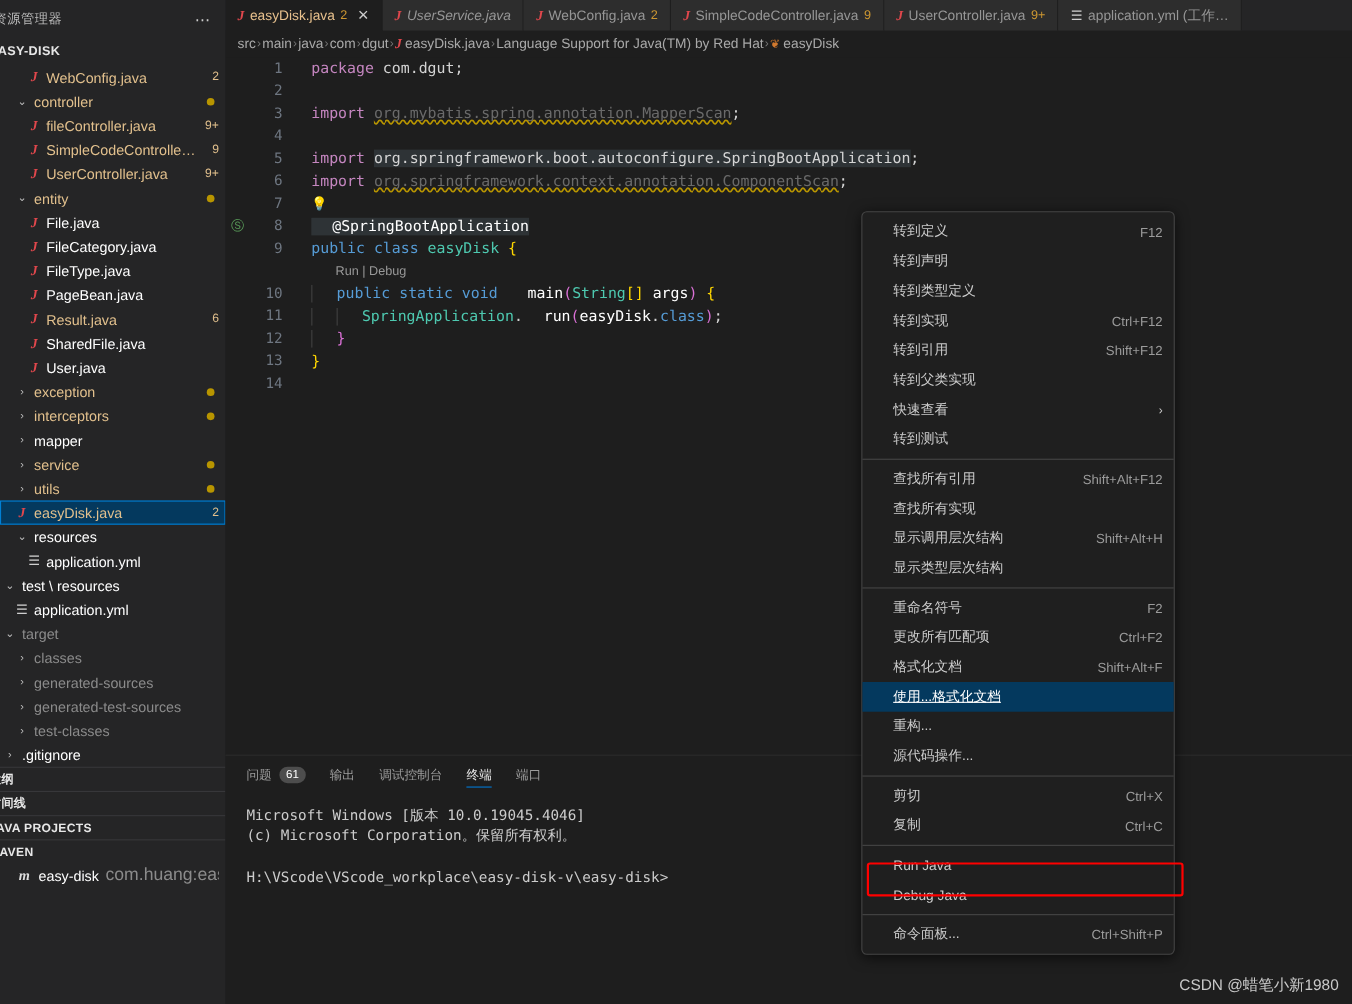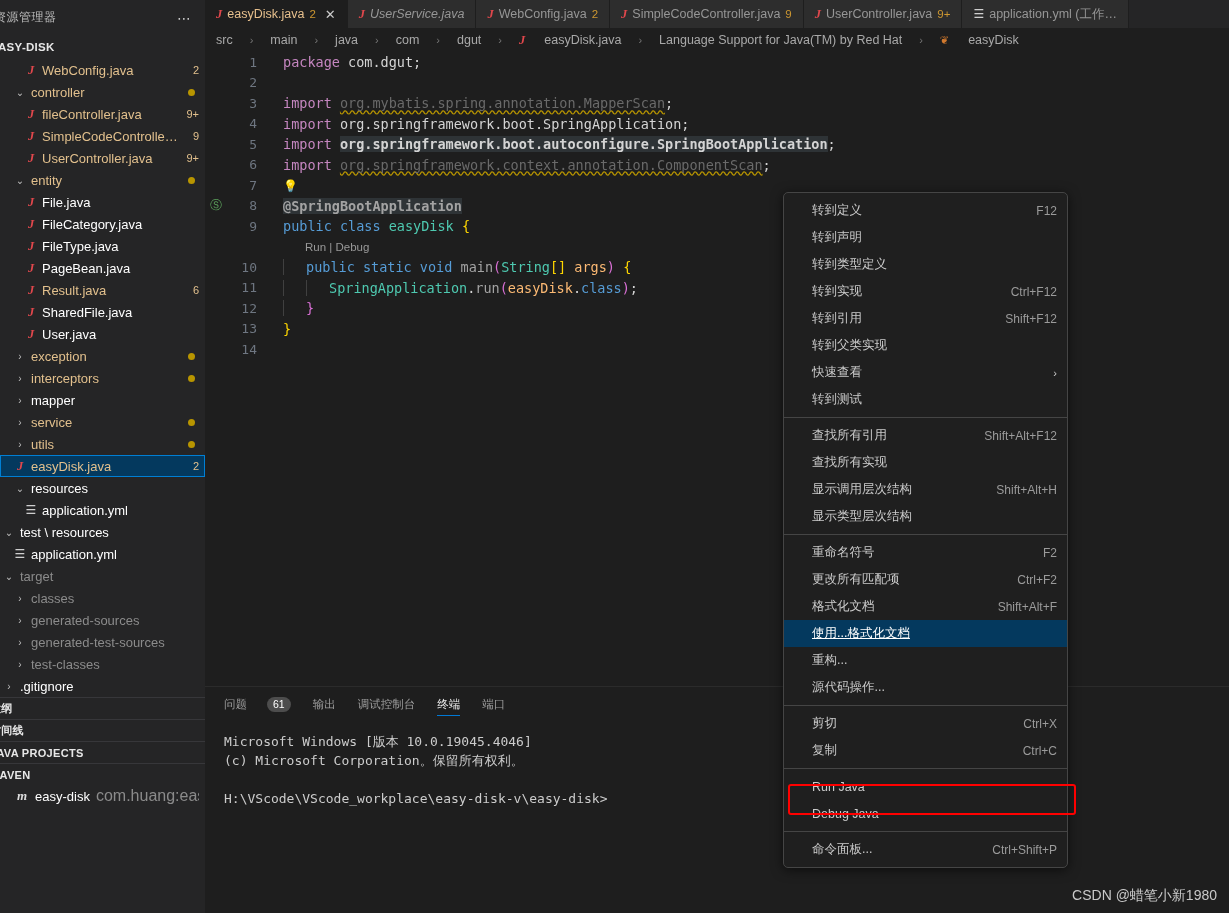--- a/index.html
+++ b/index.html
@@ -73,21 +73,21 @@
   .tab.active { background: #1e1e1e; color: #e7c08d; }
   .tab .ji { color: #e0474c; font-weight: bold; font-style: italic; font-family: "Liberation Serif", serif; font-size: 12.5px; }
   .tab .yi { color: #cfcfcf; font-size: 12px; }
   .tab .tlabel.dirty { font-style: italic; }
   .tab .tcount { color: #cd9731; font-size: 11.5px; }
   .tab .close { color: #cccccc; font-size: 13px; margin-left: 4px; }
 
   
   #breadcrumb {
     position: absolute; left: 205px; top: 28px; width: 1024px; height: 24px;
-    background: #1e1e1e; display: flex; align-items: center; gap: 16px;
+    background: #1e1e1e; display: flex; align-items: center; gap: 0;
     padding-left: 11px; font-size: 12.5px; color: #a9a9a9; white-space: nowrap;
   }
   #breadcrumb .sep { color: #767676; font-size: 11px; padding: 0 1px; }
   #breadcrumb .ji { color: #e0474c; font-weight: bold; font-style: italic; font-family: "Liberation Serif", serif; }
   #breadcrumb .bicon { color: #d1792e; font-size: 11px; }
 
   
   #editor {
     position: absolute; left: 205px; top: 52px; width: 1024px; height: 634px;
     background: #1e1e1e; overflow: hidden;
@@ -95,41 +95,41 @@
     font-size: 13.5px;
   }
   .cline { height: 20.5px; display: flex; align-items: center; white-space: pre; }
   .gutter-ico { width: 22px; text-align: center; font-size: 12px; color: #5a9e5a; flex: 0 0 22px; }
   .lnum { width: 34px; text-align: right; color: #6e7681; flex: 0 0 34px;
           font-family: "DejaVu Sans Mono", monospace; font-size: 13px; padding-right: 4px; }
   .ctext { padding-left: 22px; flex: 1 1 auto; position: relative; }
   .k { color: #569cd6; }
   .kp { color: #c586c0; }
   .t { color: #4ec9b0; }
-  .f { color: #a3a3a3; }
-  .v { color: #fdba74; }
+  .f { color: #ffffff; padding-left: 19px; }
+  .v { color: #ffffff; }
   .p { color: #d4d4d4; }
   .y { color: #ffd700; }
   .pk { color: #da70d6; }
   .unused { color: #6a6a6a; }
   .squig { text-decoration: underline wavy #b89500; text-decoration-skip-ink: none; }
-  .hl { background: #2e3336; font-weight: bold; }
+  .hl { background: #2e3336; }
   .codelens { color: #999999; font-size: 11.5px; font-family: "Liberation Sans", sans-serif; }
   .indent-guide { border-left: 1px solid #404040; }
   .bulb { color: #ffcc00; font-size: 12px; }
 
   
   #panel {
     position: absolute; left: 205px; top: 686px; width: 1024px; height: 227px;
     background: #1e1e1e; border-top: 1px solid #2b2b2b;
   }
   #panel-tabs { height: 35px; display: flex; align-items: center; gap: 22px; padding-left: 19px; }
   .ptab {
     font-size: 11.5px; color: #9d9d9d; height: 35px; display: flex; align-items: center;
-    gap: 20px; position: relative;
+    gap: 7px; position: relative;
   }
   .ptab.active { color: #e7e7e7; }
   .ptab.active::after {
     content: ""; position: absolute; left: 0; right: 0; bottom: 6px; height: 1px; background: #0078d4;
   }
   .pbadge {
     background: #4d4d4d; color: #ffffff; border-radius: 9px; font-size: 10.5px;
     padding: 1px 6px; line-height: 13px; min-width: 20px; 
   }
   #terminal {
@@ -386,21 +386,20 @@
 
   <div class="cline">
     <span class="gutter-ico"></span>
     <span class="lnum">3</span>
     <span class="ctext"><span class="kp">import</span> <span class="unused squig">org.mybatis.spring.annotation.MapperScan</span><span class="p">;</span></span>
   </div>
 
   <div class="cline">
     <span class="gutter-ico"></span>
     <span class="lnum">4</span>
-    <span class="ctext"><span class="kp">import</span> <span class="p">org.springframework.boot.SpringApplication</span><span class="p">;</span></span>
   </div>
 
   <div class="cline">
     <span class="gutter-ico"></span>
     <span class="lnum">5</span>
     <span class="ctext"><span class="kp">import</span> <span class="p hl">org.springframework.boot.autoconfigure.SpringBootApplication</span><span class="p">;</span></span>
   </div>
 
   <div class="cline">
     <span class="gutter-ico"></span>

